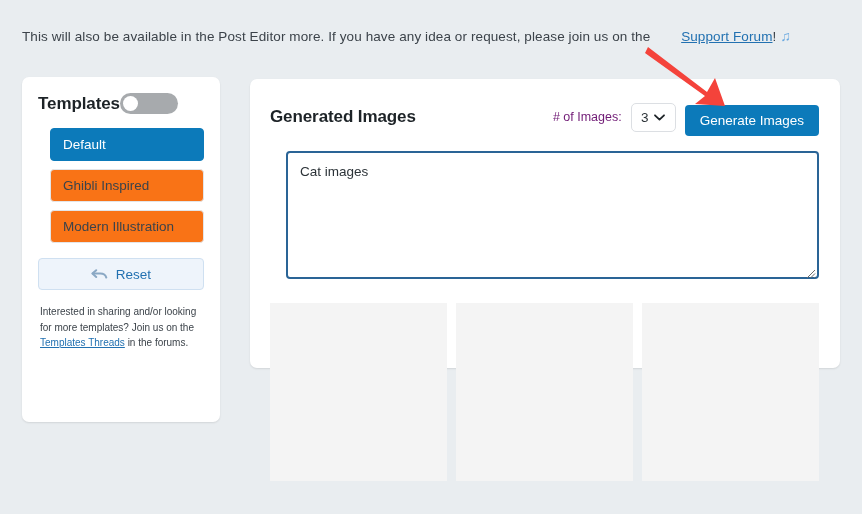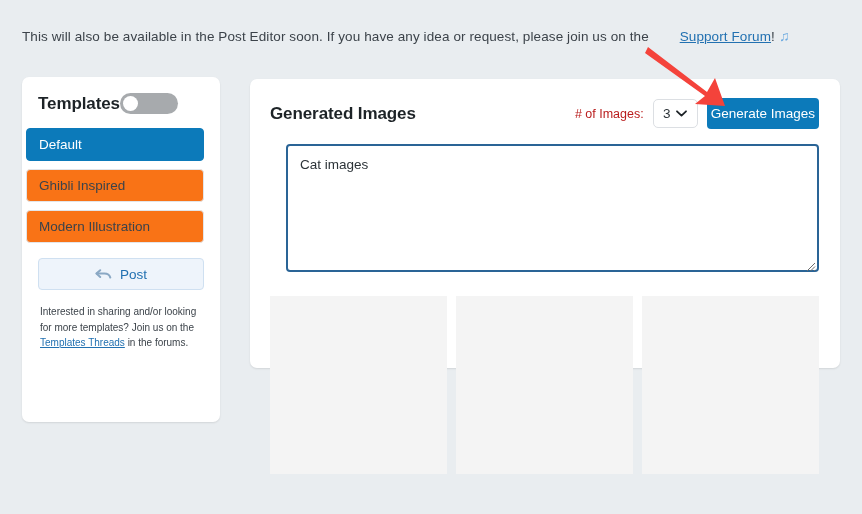--- a/index.html
+++ b/index.html
@@ -76,21 +76,21 @@
   }
   .toggle-label {
     font-size: 10.5px;
     color: #ffffff;
     font-weight: bold;
     letter-spacing: .5px;
     margin-left: 40px;
   }
 
   .tpl-list {
-    padding: 14px 16px 0 4px;
+    padding: 14px 16px 0 28px;
     display: flex;
     flex-direction: column;
     gap: 8px;
   }
   .tpl {
     height: 33px;
     border-radius: 4px;
     display: flex;
     align-items: center;
     padding-left: 12px;
@@ -152,21 +152,21 @@
     letter-spacing: -.1px;
   }
   .head-right {
     margin-left: auto;
     display: flex;
     align-items: center;
     gap: 9px;
   }
   .count-label {
     font-size: 12.5px;
-    color: #b91c1c;
+    color: #701a75;
   }
   .count-select {
     height: 29px;
     min-width: 45px;
     border: 1px solid #dcdfe3;
     border-radius: 5px;
     background: #ffffff;
     display: flex;
     align-items: center;
     justify-content: center;
@@ -177,24 +177,25 @@
     cursor: pointer;
   }
   .gen-btn {
     height: 31px;
     border-radius: 4px;
     background: #0c7aba;
     color: #ffffff;
     font-size: 13.5px;
     display: flex;
     align-items: center;
-    padding: 0 4px;
+    padding: 0 15px;
     cursor: pointer;
     border: none;
     font-family: inherit;
+    margin-top: 7px;
   }
 
   
   .prompt-wrap { padding: 15px 21px 0 36px; position: relative; }
   .prompt {
     width: 100%;
     height: 128px;
     border: 2px solid #2a6496;
     border-radius: 4px;
     background: #ffffff;
@@ -232,21 +233,21 @@
     width: 100px; height: 68px;
     pointer-events: none;
   }
 </style>
 </head>
 <body>
 
 <div id="app">
 
   <div class="notice">
-    <span>This will also be available in the Post Editor soon. If you have any idea or request, please join us on the </span><a href="#">Support Forum</a><span>!</span><span class="music-note">♫</span>
+    <span>This will also be available in the Post Editor more. If you have any idea or request, please join us on the </span><a href="#">Support Forum</a><span>!</span><span class="music-note">♫</span>
   </div>
 
   <div class="sidebar">
 
     <div class="sidebar-head">
       <div class="sidebar-title">Templates</div>
       <div class="toggle">
         <div class="toggle-knob"></div>
         <div class="toggle-label">EDIT</div>
       </div>
@@ -263,21 +264,21 @@
         <span>Modern Illustration</span>
       </div>
     </div>
 
     <div class="reset-wrap">
       <div class="reset">
         <svg class="undo-icon" width="17" height="13" viewBox="0 0 17 13" fill="none">
           <path d="M5.2 2.2 L1.4 5.6 L5.2 9.0" stroke="#8aa8c4" stroke-width="2" stroke-linecap="round" stroke-linejoin="round"></path>
           <path d="M1.8 5.6 H9.4 C12.6 5.6 14.6 7.2 15.3 9.6" stroke="#8aa8c4" stroke-width="2" stroke-linecap="round" fill="none"></path>
         </svg>
-        <span>Post</span>
+        <span>Reset</span>
       </div>
     </div>
 
     <div class="sidebar-foot">
       <span>Interested in sharing and/or looking for more templates? Join us on the </span><a href="#">Templates Threads</a><span> in the forums.</span>
     </div>
   </div>
 
   <div class="main">
 

